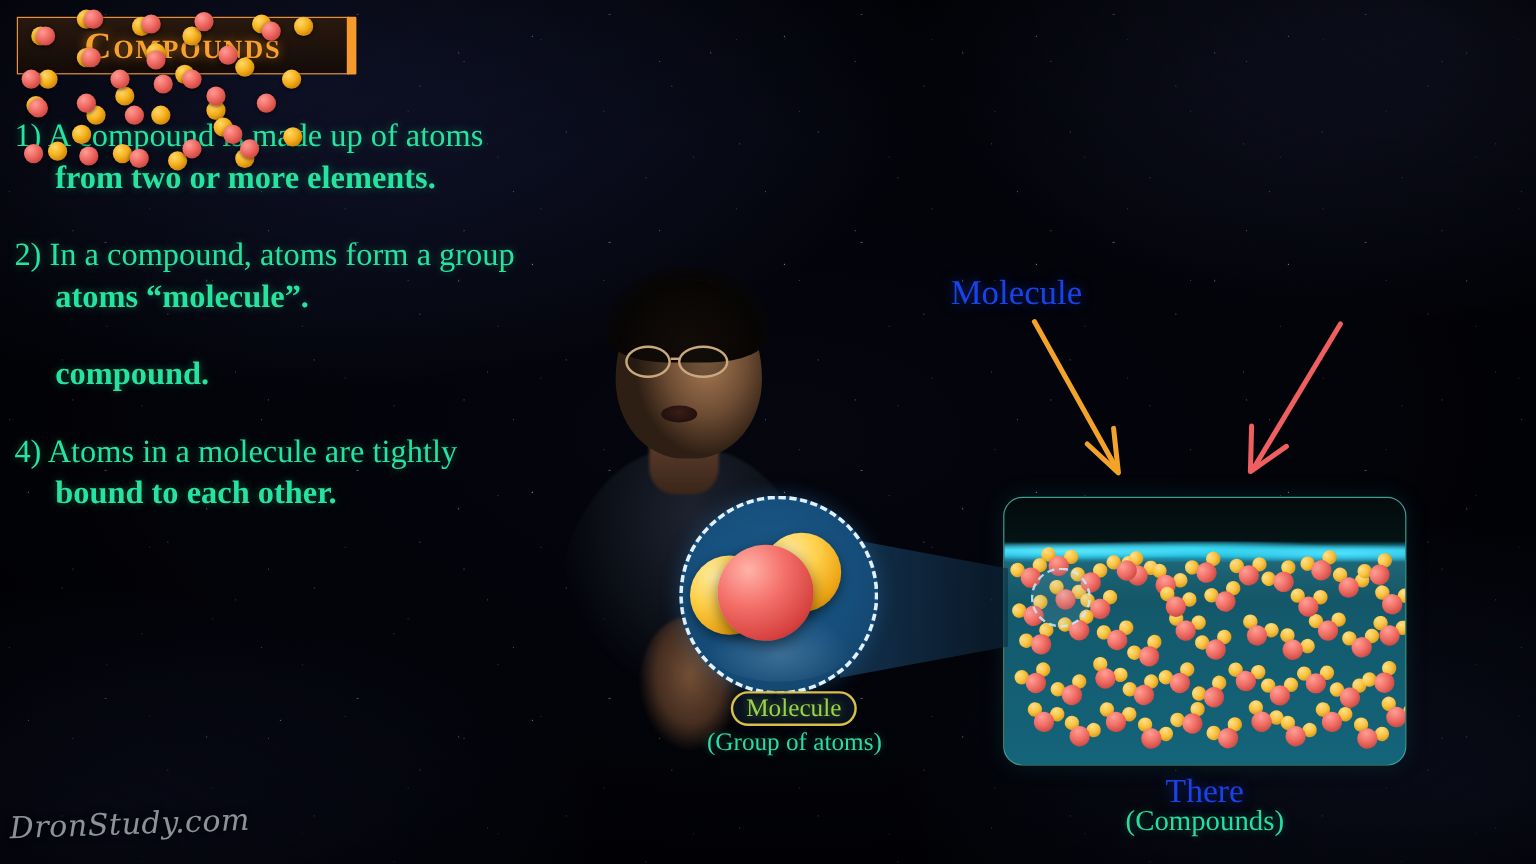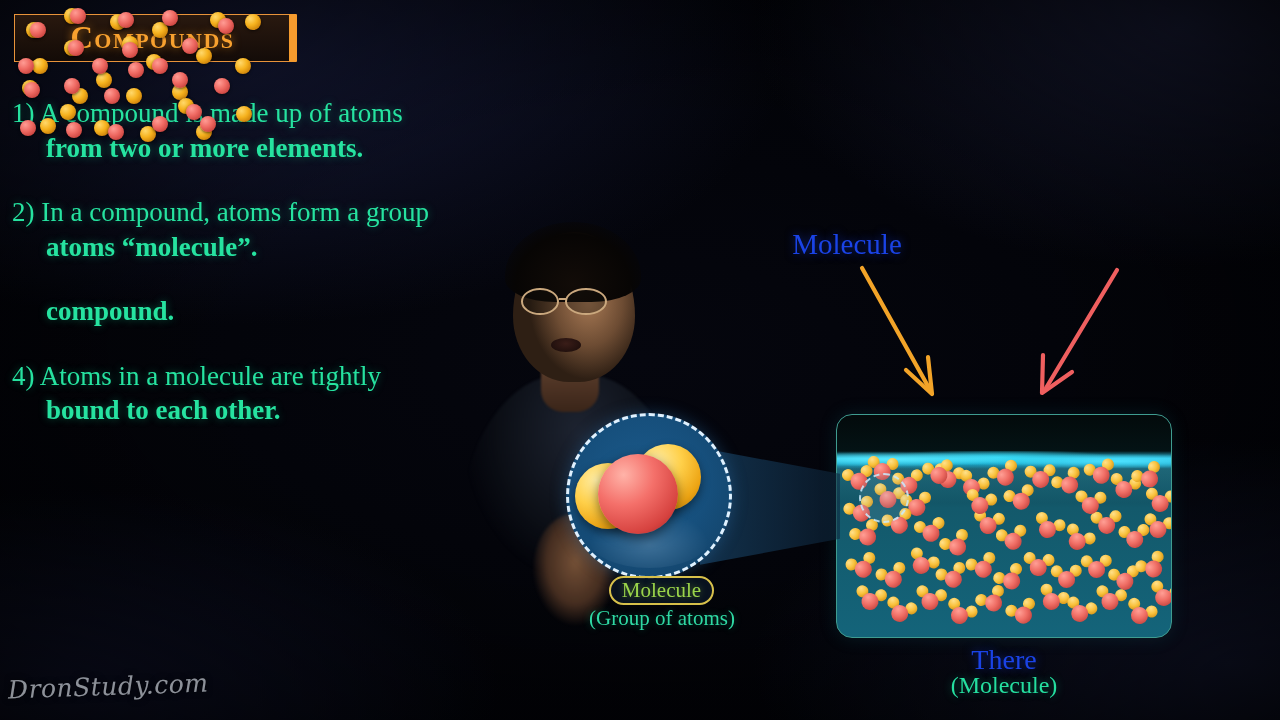--- a/index.html
+++ b/index.html
@@ -650,18 +650,18 @@
         <span class="o"></span>
       </div>
       <div class="mol" style="left: 238px; top: 76px; transform: rotate(4deg);">
         <span class="h1"></span>
         <span class="h2"></span>
         <span class="o"></span>
       </div>
     </div>
   <div id="water-label">
     <span class="main">There</span>
-    <span class="sub">(Molecule)</span>
+    <span class="sub">(Compounds)</span>
   </div>
 
   <div id="watermark">DronStudy.com</div>
 
 </div>
 
 </body></html>

